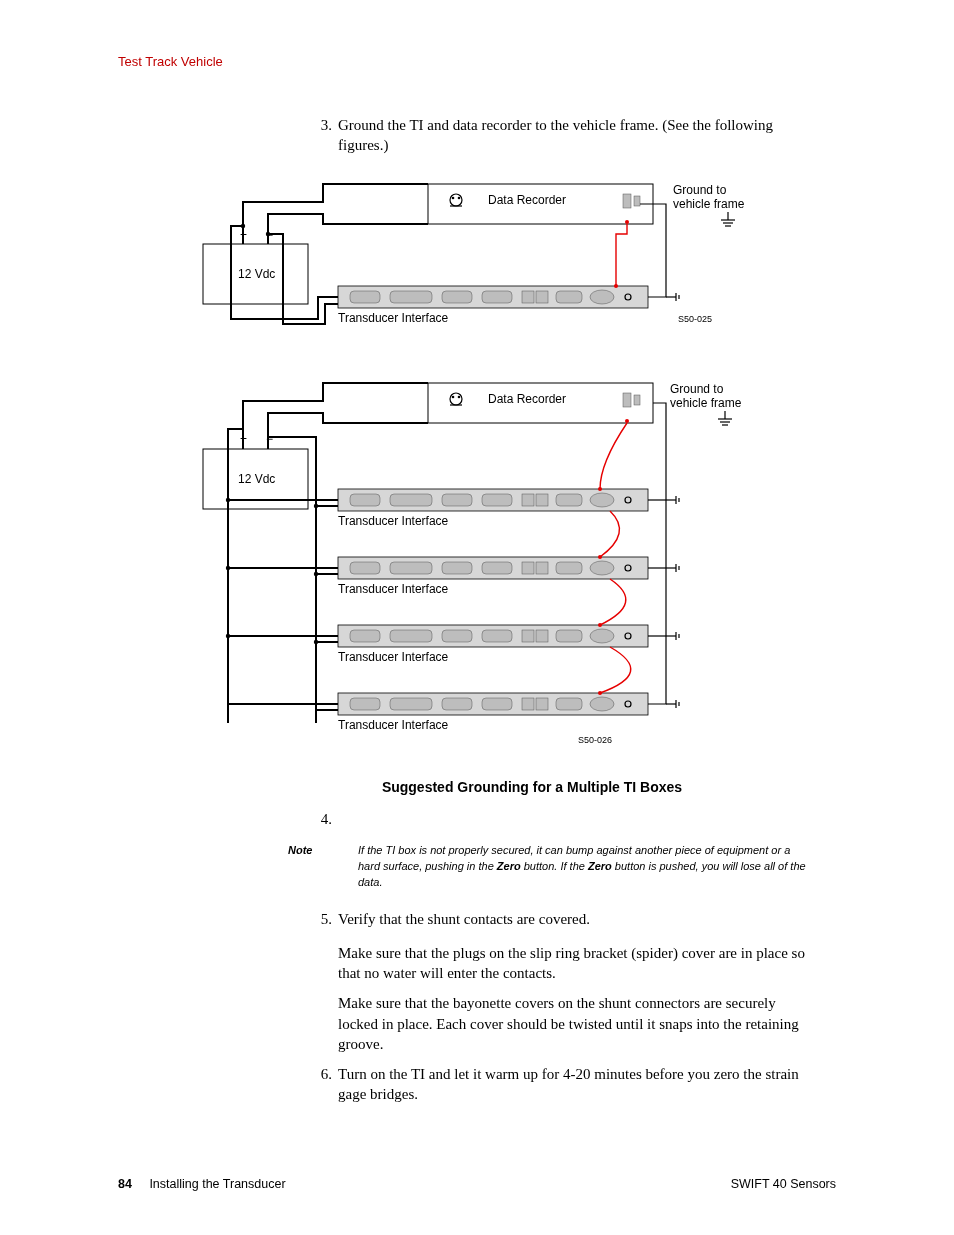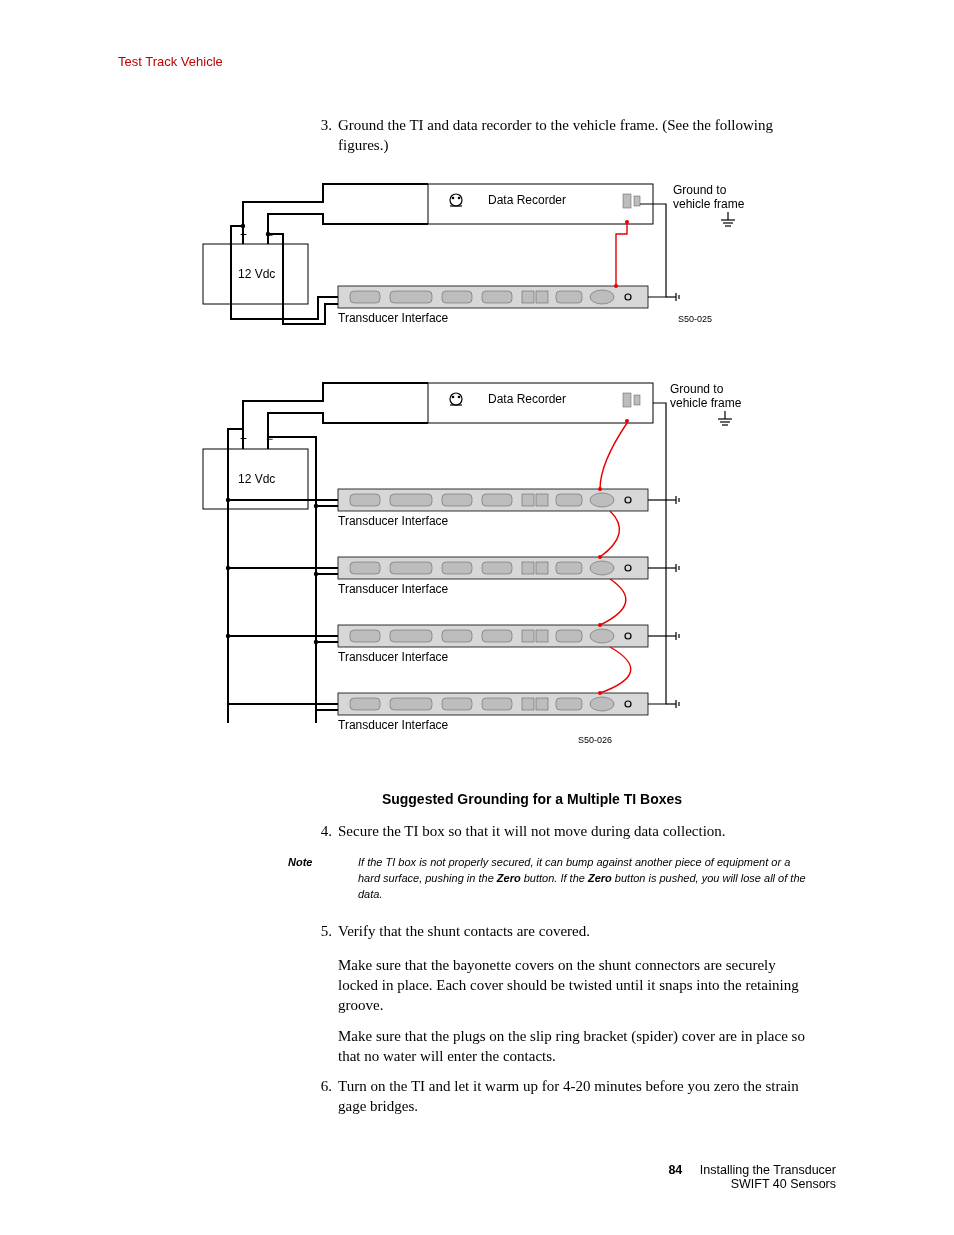--- a/index.html
+++ b/index.html
@@ -70,22 +70,21 @@
   }
   .footer {
     position: absolute;
     left: 118px;
     right: 118px;
     bottom: 44px;
     font-family: Arial, Helvetica, sans-serif;
     font-size: 12.5px;
     display: flex;
     justify-content: space-between;
-    align-items: flex-end;
-    flex-direction: column;
+    align-items: center;
   }
   .footer .pg {
     font-weight: bold;
     margin-right: 14px;
   }
 
   
   .diagram-wrap {
     margin: 18px 0 10px 80px;
   }
@@ -321,48 +320,47 @@
       <path d="M412 206 Q448 230 402 252" class="stroke-r"></path>
       <path d="M412 274 Q458 300 402 320" class="stroke-r"></path>
       <circle cx="429" cy="48" r="2" fill="#e60000"></circle>
       <circle cx="402" cy="116" r="2" fill="#e60000"></circle>
       <circle cx="402" cy="184" r="2" fill="#e60000"></circle>
       <circle cx="402" cy="252" r="2" fill="#e60000"></circle>
       <circle cx="402" cy="320" r="2" fill="#e60000"></circle>
 
       <text class="dlabel-sm" x="380" y="370">S50-026</text>
     </svg>
-    <div class="caption" style="margin-left:30px;margin-top:18px">Suggested Grounding for a Multiple TI Boxes</div>
+    <div class="caption" style="margin-left:30px;margin-top:6px">Suggested Grounding for a Multiple TI Boxes</div>
   </div>
 
   <div class="body-col" style="margin-top:14px">
     <ol class="steps">
       <li>
         <span class="num">4.</span>
-        <span>Secure the TI box so that it will not move during data collection.</span>
       </li>
     </ol>
   </div>
 
   <div class="note-row">
     <div class="note-label">Note</div>
     <div class="note-body">
       <span>If the TI box is not properly secured, it can bump against another piece of equipment or a hard surface, pushing in the </span><b>Zero</b><span> button. If the </span><b>Zero</b><span> button is pushed, you will lose all of the data.</span>
     </div>
   </div>
 
   <div class="body-col">
     <ol class="steps">
       <li>
         <span class="num">5.</span>
         <span>Verify that the shunt contacts are covered.</span>
       </li>
     </ol>
+    <div class="para-indent">Make sure that the plugs on the slip ring bracket (spider) cover are in place so that no water will enter the contacts.</div>
     <div class="para-indent">Make sure that the bayonette covers on the shunt connectors are securely locked in place. Each cover should be twisted until it snaps into the retaining groove.</div>
-    <div class="para-indent">Make sure that the plugs on the slip ring bracket (spider) cover are in place so that no water will enter the contacts.</div>
   </div>
 
   <div class="body-col" style="margin-top:6px">
     <ol class="steps">
       <li>
         <span class="num">6.</span>
         <span>Turn on the TI and let it warm up for 4-20 minutes before you zero the strain gage bridges.</span>
       </li>
     </ol>
   </div>

